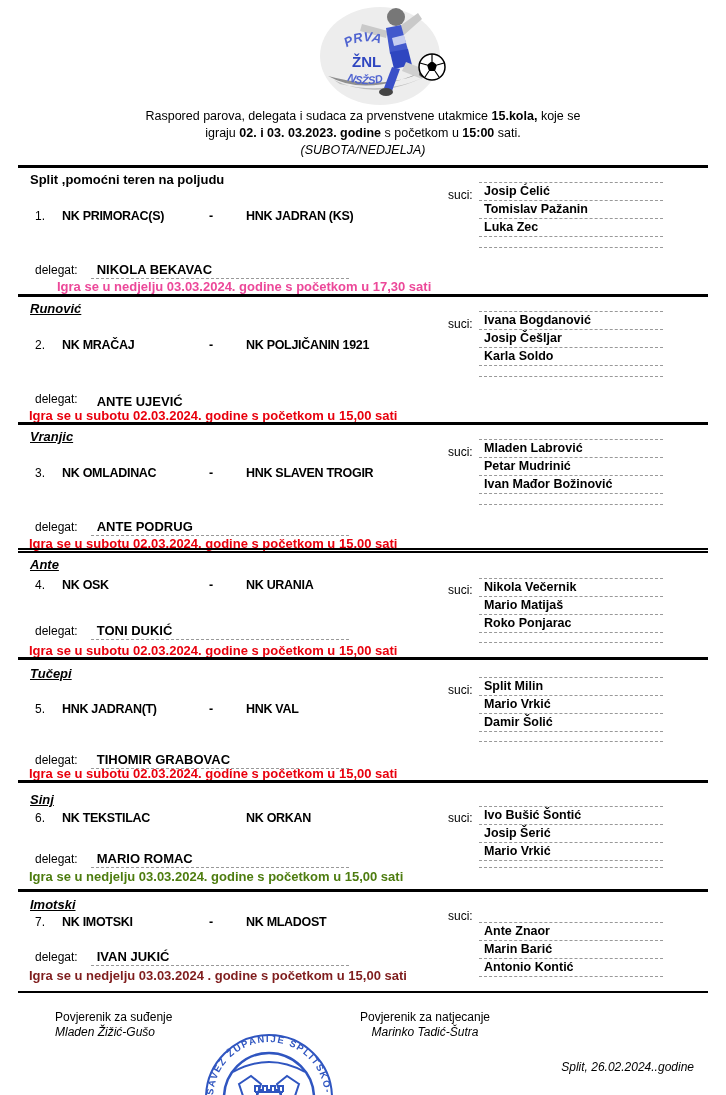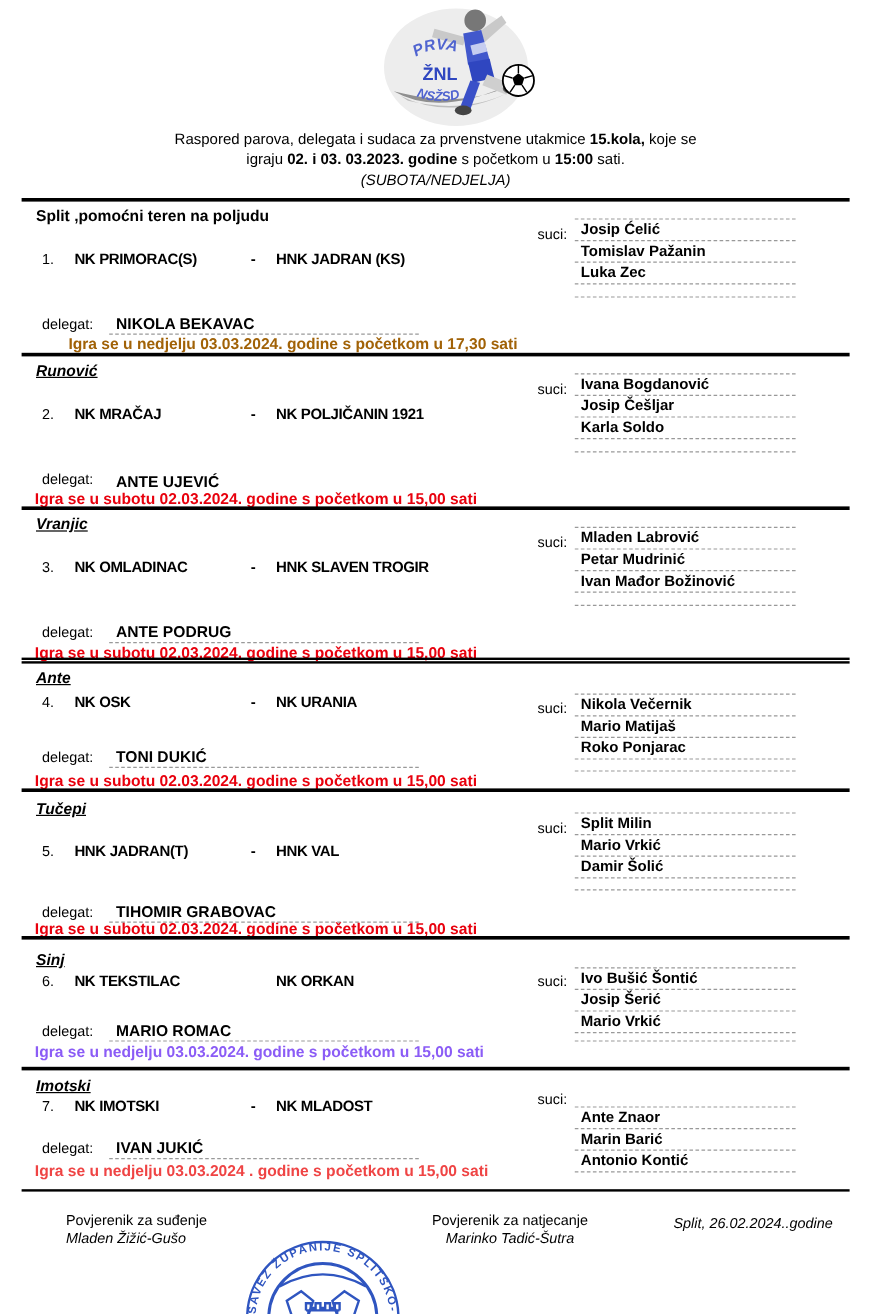--- a/index.html
+++ b/index.html
@@ -20,35 +20,35 @@
   .sec3{height:123px;}
   .sec4{height:104px;border-top:5px double #000;--mt:25px;--st:30px;--rt:25px;--et:89px;--dt:70px;--nt:90px;}
   .sec5{height:120px;--vt:6px;--mt:42px;--st:23px;--rt:17px;--et:81px;--dt:92px;--nt:106px;}
   .sec6{height:106px;--vt:9px;--mt:28px;--st:28px;--rt:23px;--et:84px;--dt:68px;--nt:86px;}
   .sec7{height:99px;--vt:5px;--mt:23px;--st:17px;--rt:30px;--dt:57px;--nt:76px;}
   .venue{position:absolute;left:12px;top:var(--vt);font-weight:bold;font-size:13px;}
   .section.u .venue{font-style:italic;text-decoration:underline;}
   .m-num{position:absolute;left:17px;top:var(--mt);font-size:12px;}
   .m-home{position:absolute;left:44px;top:var(--mt);font-weight:bold;font-size:12.5px;letter-spacing:-0.3px;}
   .m-dash{position:absolute;left:191px;top:var(--mt);font-weight:bold;font-size:12.5px;}
-  .m-away{position:absolute;left:212px;top:var(--mt);font-weight:bold;font-size:12.5px;letter-spacing:-0.3px;}
+  .m-away{position:absolute;left:228px;top:var(--mt);font-weight:bold;font-size:12.5px;letter-spacing:-0.3px;}
   .suci{position:absolute;left:414px;top:var(--st);font-size:12px;margin-left:16px;}
   .refs{position:absolute;left:461px;top:var(--rt);width:184px;border-top:1px dashed #999;}
   .ref-row{height:17px;line-height:17px;border-bottom:1px dashed #999;
            font-weight:bold;font-size:12.5px;padding-left:5px;white-space:nowrap;}
   .extra-line{position:absolute;left:461px;top:var(--et);width:184px;border-bottom:1px dashed #999;height:0;}
   .deleg{position:absolute;left:17px;top:var(--dt);font-size:12px;white-space:nowrap;}
   .deleg-name{display:inline-block;font-weight:bold;font-size:13px;min-width:252px;
               border-bottom:1px dashed #999;margin-left:13px;padding:0 0 1px 6px;}
   .sec2 .deleg-name{border-bottom:none;position:relative;top:3px;}
   .note{position:absolute;left:11px;top:var(--nt);font-weight:bold;font-size:13px;white-space:nowrap;}
   
   .foot-left{position:absolute;left:55px;top:1010px;width:200px;text-align:left;font-size:12px;line-height:15px;}
   .foot-center{position:absolute;left:315px;top:1010px;width:220px;text-align:center;font-size:12px;line-height:15px;}
-  .foot-right{position:absolute;right:32px;top:1012px;font-size:12px;font-style:italic;}
+  .foot-right{position:absolute;right:32px;top:1060px;font-size:12px;font-style:italic;}
   .foot-name{font-style:italic;}
   .stamp{position:absolute;left:203px;top:1032px;width:132px;height:132px;}
 </style>
 </head>
 <body>
 
 <div class="page">
 
   <div class="logo-wrap">
     <svg width="170" height="102" viewBox="0 0 170 102">
@@ -100,21 +100,21 @@
       <div class="m-dash">-</div>
       <div class="m-away">HNK JADRAN (KS)</div>
       <div class="suci">suci:</div>
       <div class="refs">
         <div class="ref-row">Josip Ćelić</div>
         <div class="ref-row">Tomislav Pažanin</div>
         <div class="ref-row">Luka Zec</div>
       </div>
       <div class="extra-line"></div>
       <div class="deleg"><span>delegat:</span><span class="deleg-name">NIKOLA BEKAVAC</span></div>
-      <div class="note" style="color: #a16207; padding-left: 28px;">Igra se u nedjelju 03.03.2024. godine s početkom u 17,30 sati</div>
+      <div class="note" style="color: #ec4899; padding-left: 28px;">Igra se u nedjelju 03.03.2024. godine s početkom u 17,30 sati</div>
     </div>
 
     <div class="section sec2 u">
       <div class="venue">Runović</div>
       <div class="m-num">2.</div>
       <div class="m-home">NK MRAČAJ</div>
       <div class="m-dash">-</div>
       <div class="m-away">NK POLJIČANIN 1921</div>
       <div class="suci">suci:</div>
       <div class="refs">
@@ -185,38 +185,38 @@
       <div class="m-dash"></div>
       <div class="m-away">NK ORKAN</div>
       <div class="suci">suci:</div>
       <div class="refs">
         <div class="ref-row">Ivo Bušić Šontić</div>
         <div class="ref-row">Josip Šerić</div>
         <div class="ref-row">Mario Vrkić</div>
       </div>
       <div class="extra-line"></div>
       <div class="deleg"><span>delegat:</span><span class="deleg-name">MARIO ROMAC</span></div>
-      <div class="note" style="color: #8b5cf6;">Igra se u nedjelju 03.03.2024. godine s početkom u 15,00 sati</div>
+      <div class="note" style="color: #4d7c0f;">Igra se u nedjelju 03.03.2024. godine s početkom u 15,00 sati</div>
     </div>
 
     <div class="section sec7 u">
       <div class="venue">Imotski</div>
       <div class="m-num">7.</div>
       <div class="m-home">NK IMOTSKI</div>
       <div class="m-dash">-</div>
       <div class="m-away">NK MLADOST</div>
       <div class="suci">suci:</div>
       <div class="refs">
         <div class="ref-row">Ante Znaor</div>
         <div class="ref-row">Marin Barić</div>
         <div class="ref-row">Antonio Kontić</div>
       </div>
 
       <div class="deleg"><span>delegat:</span><span class="deleg-name">IVAN JUKIĆ</span></div>
-      <div class="note" style="color: #ef4444;">Igra se u nedjelju 03.03.2024  . godine s početkom u 15,00 sati</div>
+      <div class="note" style="color: #7f1d1d;">Igra se u nedjelju 03.03.2024  . godine s početkom u 15,00 sati</div>
     </div>
 
   </div>
 
   <div class="foot-left">
     <div>Povjerenik za suđenje</div>
     <div class="foot-name">Mladen Žižić-Gušo</div>
   </div>
   <div class="foot-center">
     <div>Povjerenik za natjecanje</div>

